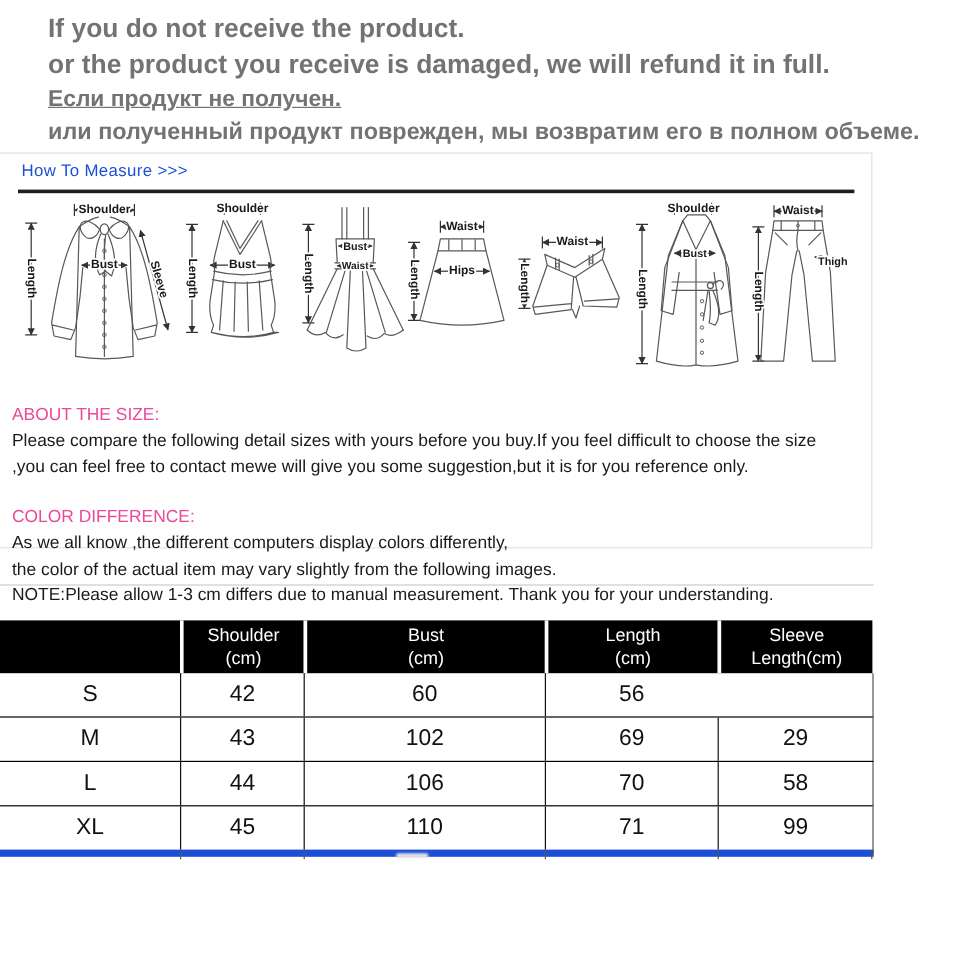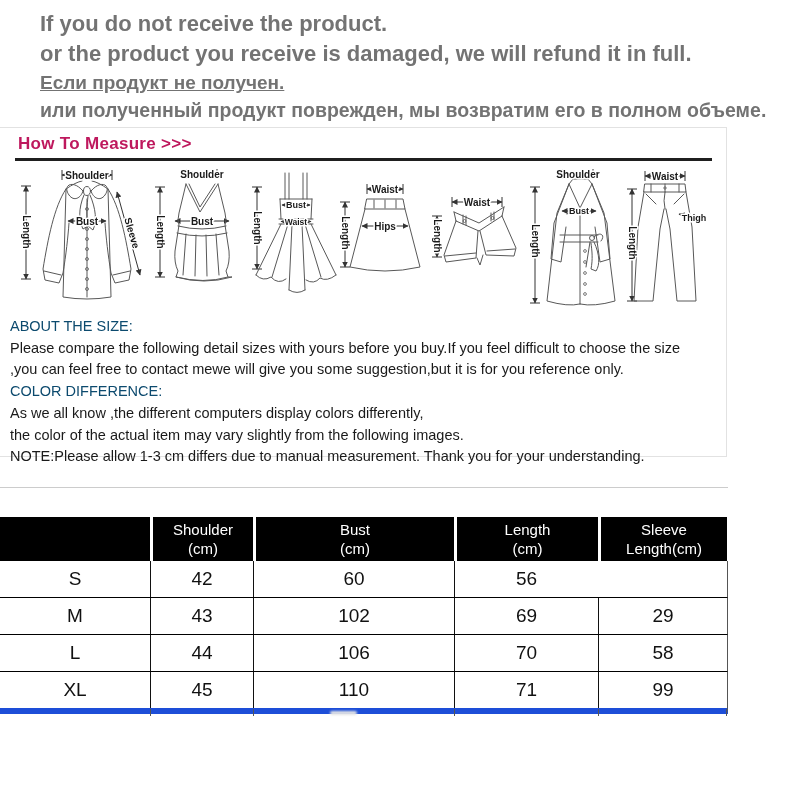--- a/index.html
+++ b/index.html
@@ -7,35 +7,35 @@
         font-family:"Liberation Sans",sans-serif;}
   
   .bline{position:absolute;left:8px;white-space:nowrap;font-weight:bold;color:#737373;margin-left:32px;}
   .b1{top:11px;font-size:22px;}
   .b2{top:41px;font-size:22px;}
   .b3{top:72px;font-size:19px;text-decoration:underline;}
   .b4{top:99px;font-size:19.5px;}
   
   .content-box{position:absolute;left:0;top:127px;width:727px;height:330px;
                border:1px solid #e2e2e2;border-left:none;box-sizing:border-box;background:#fff;}
-  .m-head{position:absolute;left:18px;top:6px;font-size:17px;font-weight:bold;color:#be185d;
+  .m-head{position:absolute;left:18px;top:6px;font-size:14px;font-weight:normal;color:#1d4ed8;
           letter-spacing:.3px;white-space:nowrap;}
   .m-rule{position:absolute;left:15px;top:30px;width:697px;height:3px;background:#1f1f1f;}
   .diagrams{position:absolute;left:8px;top:35px;width:712px;height:146px;overflow:visible;}
   .ol{fill:none;stroke:#585858;stroke-width:1;stroke-linecap:round;stroke-linejoin:round;}
   .ml{stroke:#333;stroke-width:1;fill:none;}
   .tk{stroke:#333;stroke-width:1;}
   .bt{fill:none;stroke:#585858;stroke-width:.8;}
   .lb{font-family:"Liberation Sans",sans-serif;font-size:10px;font-weight:bold;fill:#1a1a1a;
       paint-order:stroke;stroke:#fff;stroke-width:3px;stroke-linejoin:round;text-anchor:middle;}
   .lb9{font-size:9px;}
   .lb8{font-size:8.5px;}
   .notes{position:absolute;left:10px;top:188px;font-size:14.5px;line-height:21.7px;
          color:#1a1a1a;white-space:nowrap;}
-  .red{color:#0c4a6e;}
+  .red{color:#ec4899;margin-top:20px;}
   
   .size-table{position:absolute;left:0;top:487px;width:728px;border-top:1px solid #ccc;}
   .thead{display:grid;grid-template-columns:150px 103px 201px 144px 129px;margin-top:29px;}
   .thead .hc{background:#000;color:#fff;height:44px;text-align:center;font-size:15px;
              line-height:19px;padding-top:3px;box-sizing:border-box;}
   .thead .hc + .hc{border-left:3px solid #fff;}
   .trow{display:grid;grid-template-columns:150px 103px 201px 144px 129px;
         border-bottom:1px solid #000;border-right:1px solid #555;}
   .trow:last-of-type{border-bottom:6px solid #1d4ed8;}
   .trow .tc{height:36px;line-height:36px;text-align:center;font-size:19px;color:#111;}

